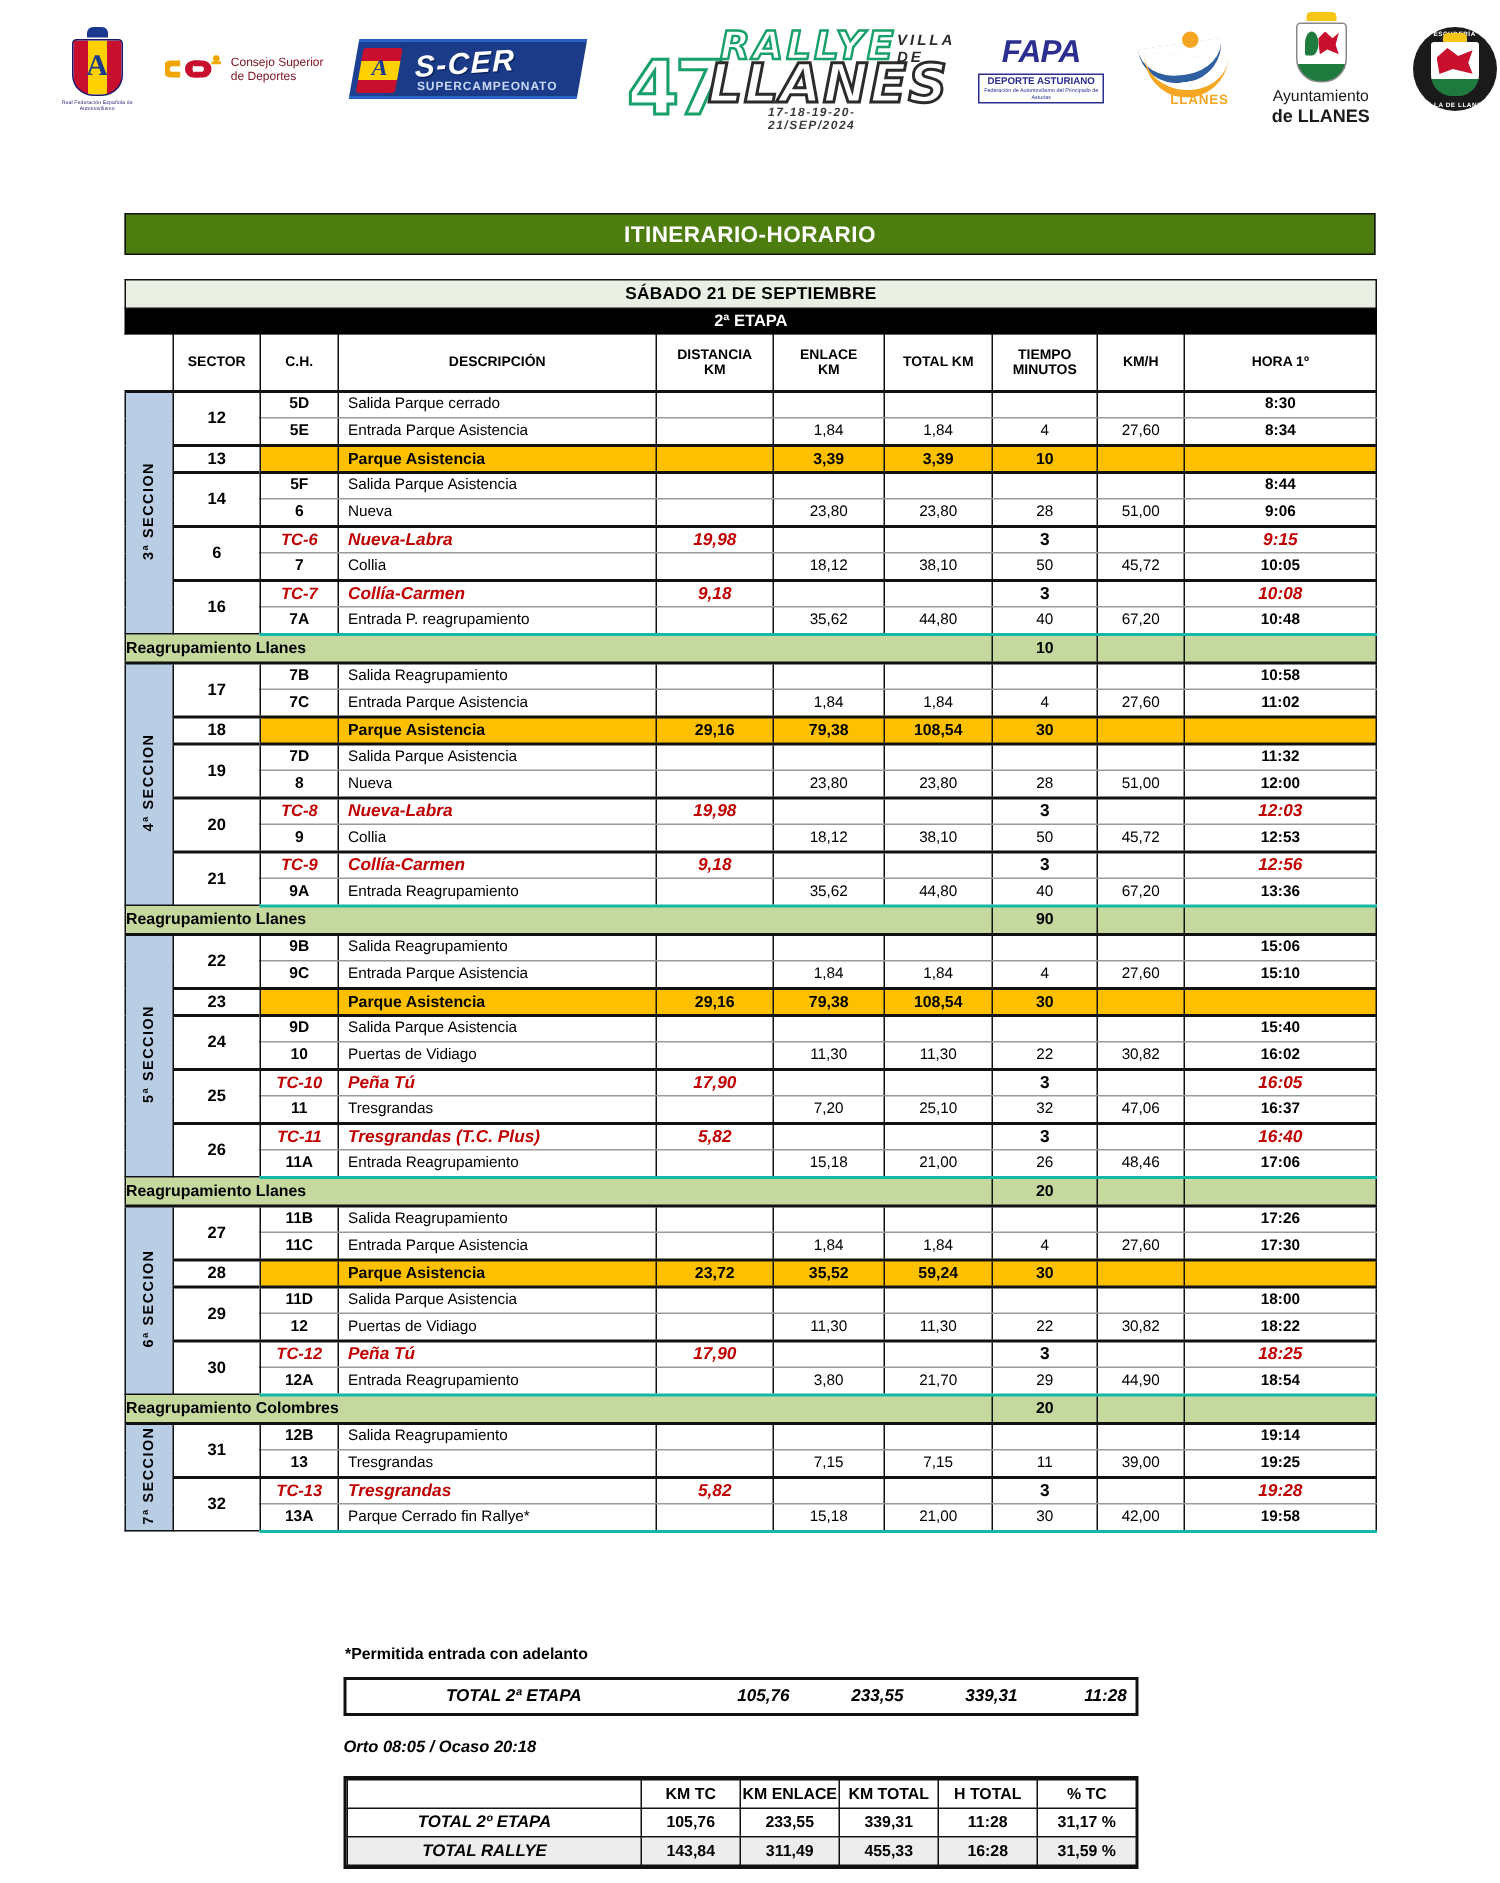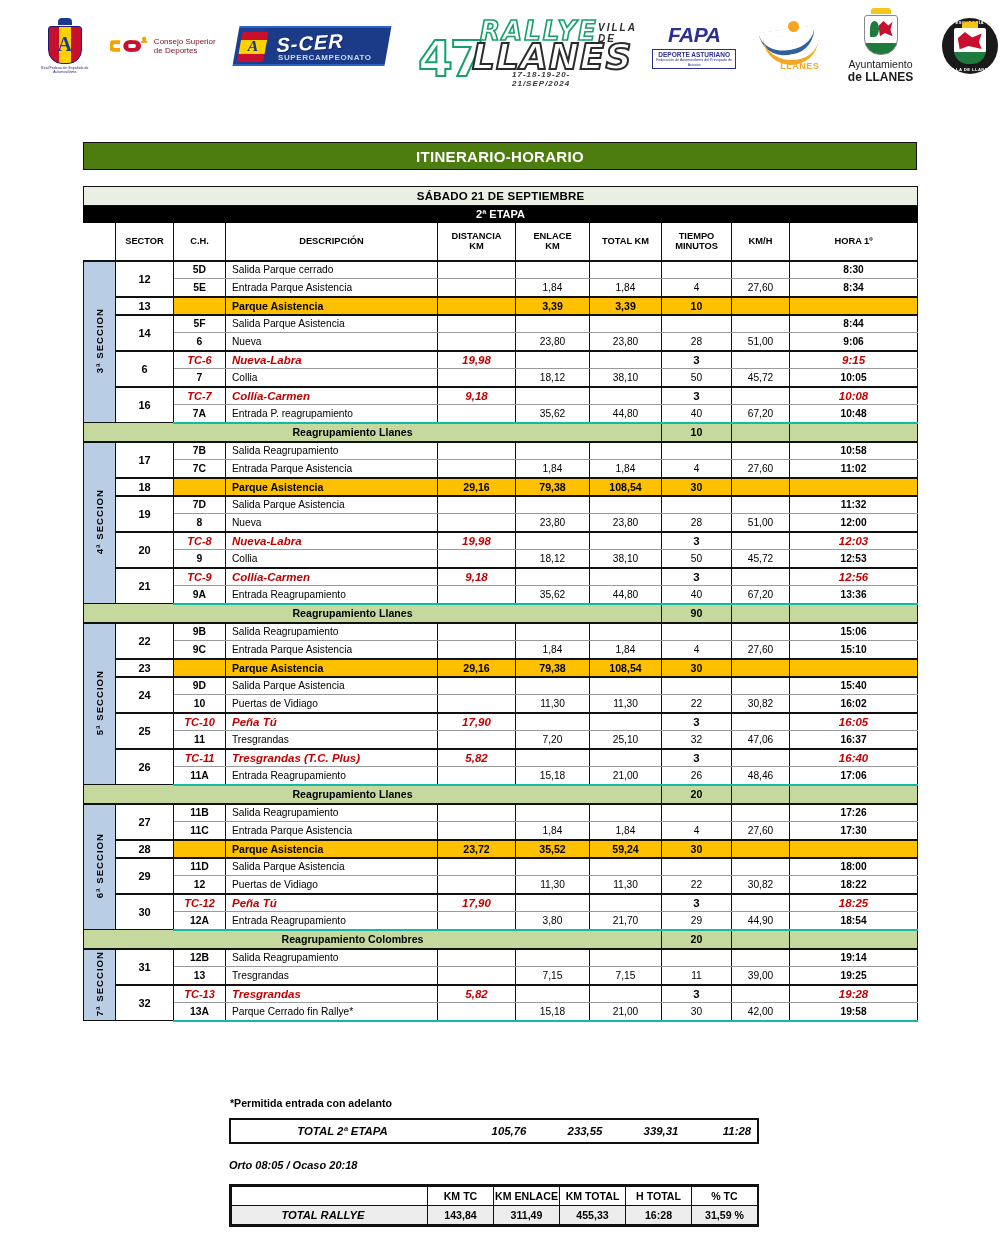--- a/index.html
+++ b/index.html
@@ -243,21 +243,21 @@
     border-top: 2px solid #111; border-bottom: 2px solid #111;
   }
   tr.park td.sector { background: #ffffff; }
   tr.park td.desc { text-align: left; padding-left: 6px; }
 
   
   tr.regroup td {
     background: #c5d89d; font-weight: bold; font-size: 10.6px;
     border: 1px solid #111; height: 19px;
   }
-  tr.regroup td.lbl { text-align: center; padding-right: 40px; }
+  tr.regroup td.lbl { padding-right: 40px; }
   tr.regroup td.min { text-align: center; }
 
   
   .footnote {
     position: absolute; left: 230px; top: 1097px;
     font-size: 10.6px; font-weight: bold;
   }
 
   
   .total2 {
@@ -874,20 +874,28 @@
         </colgroup>
       <tbody id="sbody">
           <tr>
             <td class="lbl"></td>
             <td class="">KM TC</td>
             <td class="">KM ENLACE</td>
             <td class="">KM TOTAL</td>
             <td class="">H TOTAL</td>
             <td class="">% TC</td>
           </tr>
+          <tr>
+            <td class="lbl">TOTAL 2º ETAPA</td>
+            <td>105,76</td>
+            <td>233,55</td>
+            <td>339,31</td>
+            <td>11:28</td>
+            <td>31,17 %</td>
+          </tr>
           <tr class="last">
             <td class="lbl">TOTAL RALLYE</td>
             <td>143,84</td>
             <td>311,49</td>
             <td>455,33</td>
             <td>16:28</td>
             <td>31,59 %</td>
           </tr>
         </tbody>
     </table>

